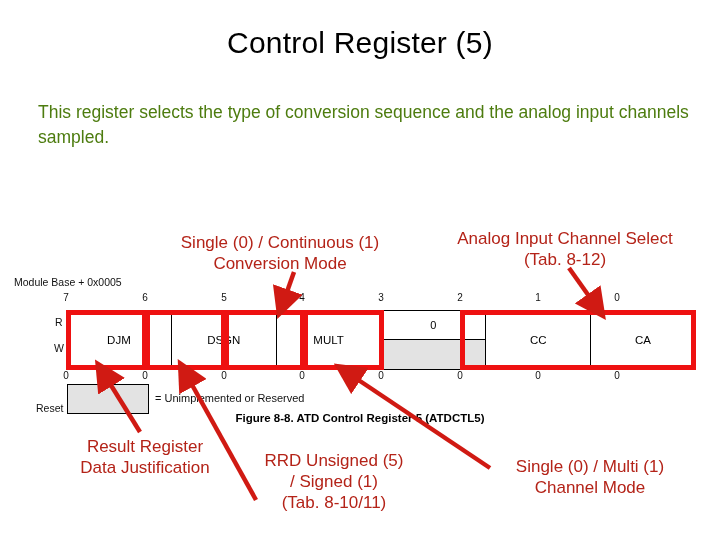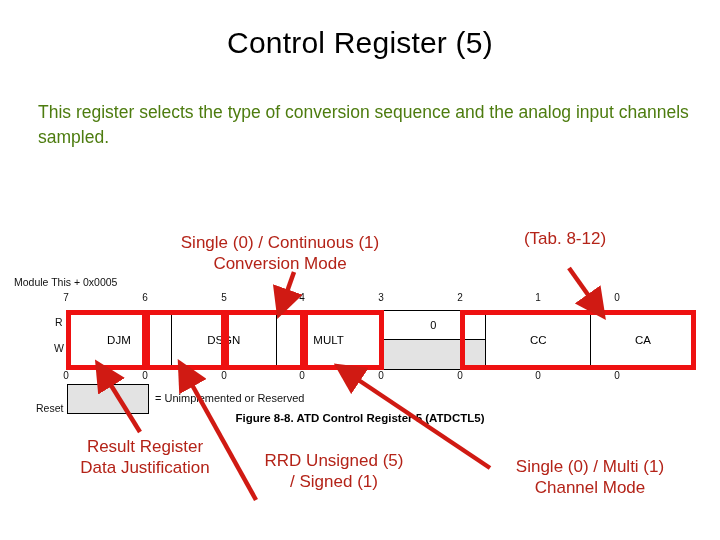--- a/index.html
+++ b/index.html
@@ -138,41 +138,43 @@
   <div class="body-text">
     <p>This register selects the type of conversion sequence and the analog input channels sampled.</p>
   </div>
 
   <div class="anno" id="anno-conv">
     <div>Single (0) / Continuous (1)</div>
     <div>Conversion Mode</div>
   </div>
 
   <div class="anno" id="anno-chan">
+    <div>Analog Input Channel Select</div>
     <div>(Tab. 8-12)</div>
   </div>
 
   <div class="anno" id="anno-result">
     <div>Result Register</div>
     <div>Data Justification</div>
   </div>
 
   <div class="anno" id="anno-rrd">
     <div>RRD Unsigned (5)</div>
     <div>/ Signed (1)</div>
+    <div>(Tab. 8-10/11)</div>
   </div>
 
   <div class="anno" id="anno-single">
     <div>Single (0) / Multi (1)</div>
     <div>Channel Mode</div>
   </div>
 
   <div id="figure">
 
-    <div class="modbase">Module This + 0x0005</div>
+    <div class="modbase">Module Base + 0x0005</div>
 
     <div class="rowlabel" id="lbl-r">R</div>
     <div class="rowlabel" id="lbl-w">W</div>
     <div class="rowlabel" id="lbl-reset">Reset</div>
 
     <div class="bitnum" style="left:51px;">7</div>
     <div class="bitnum" style="left:130px;">6</div>
     <div class="bitnum" style="left:209px;">5</div>
     <div class="bitnum" style="left:287px;">4</div>
     <div class="bitnum" style="left:366px;">3</div>

